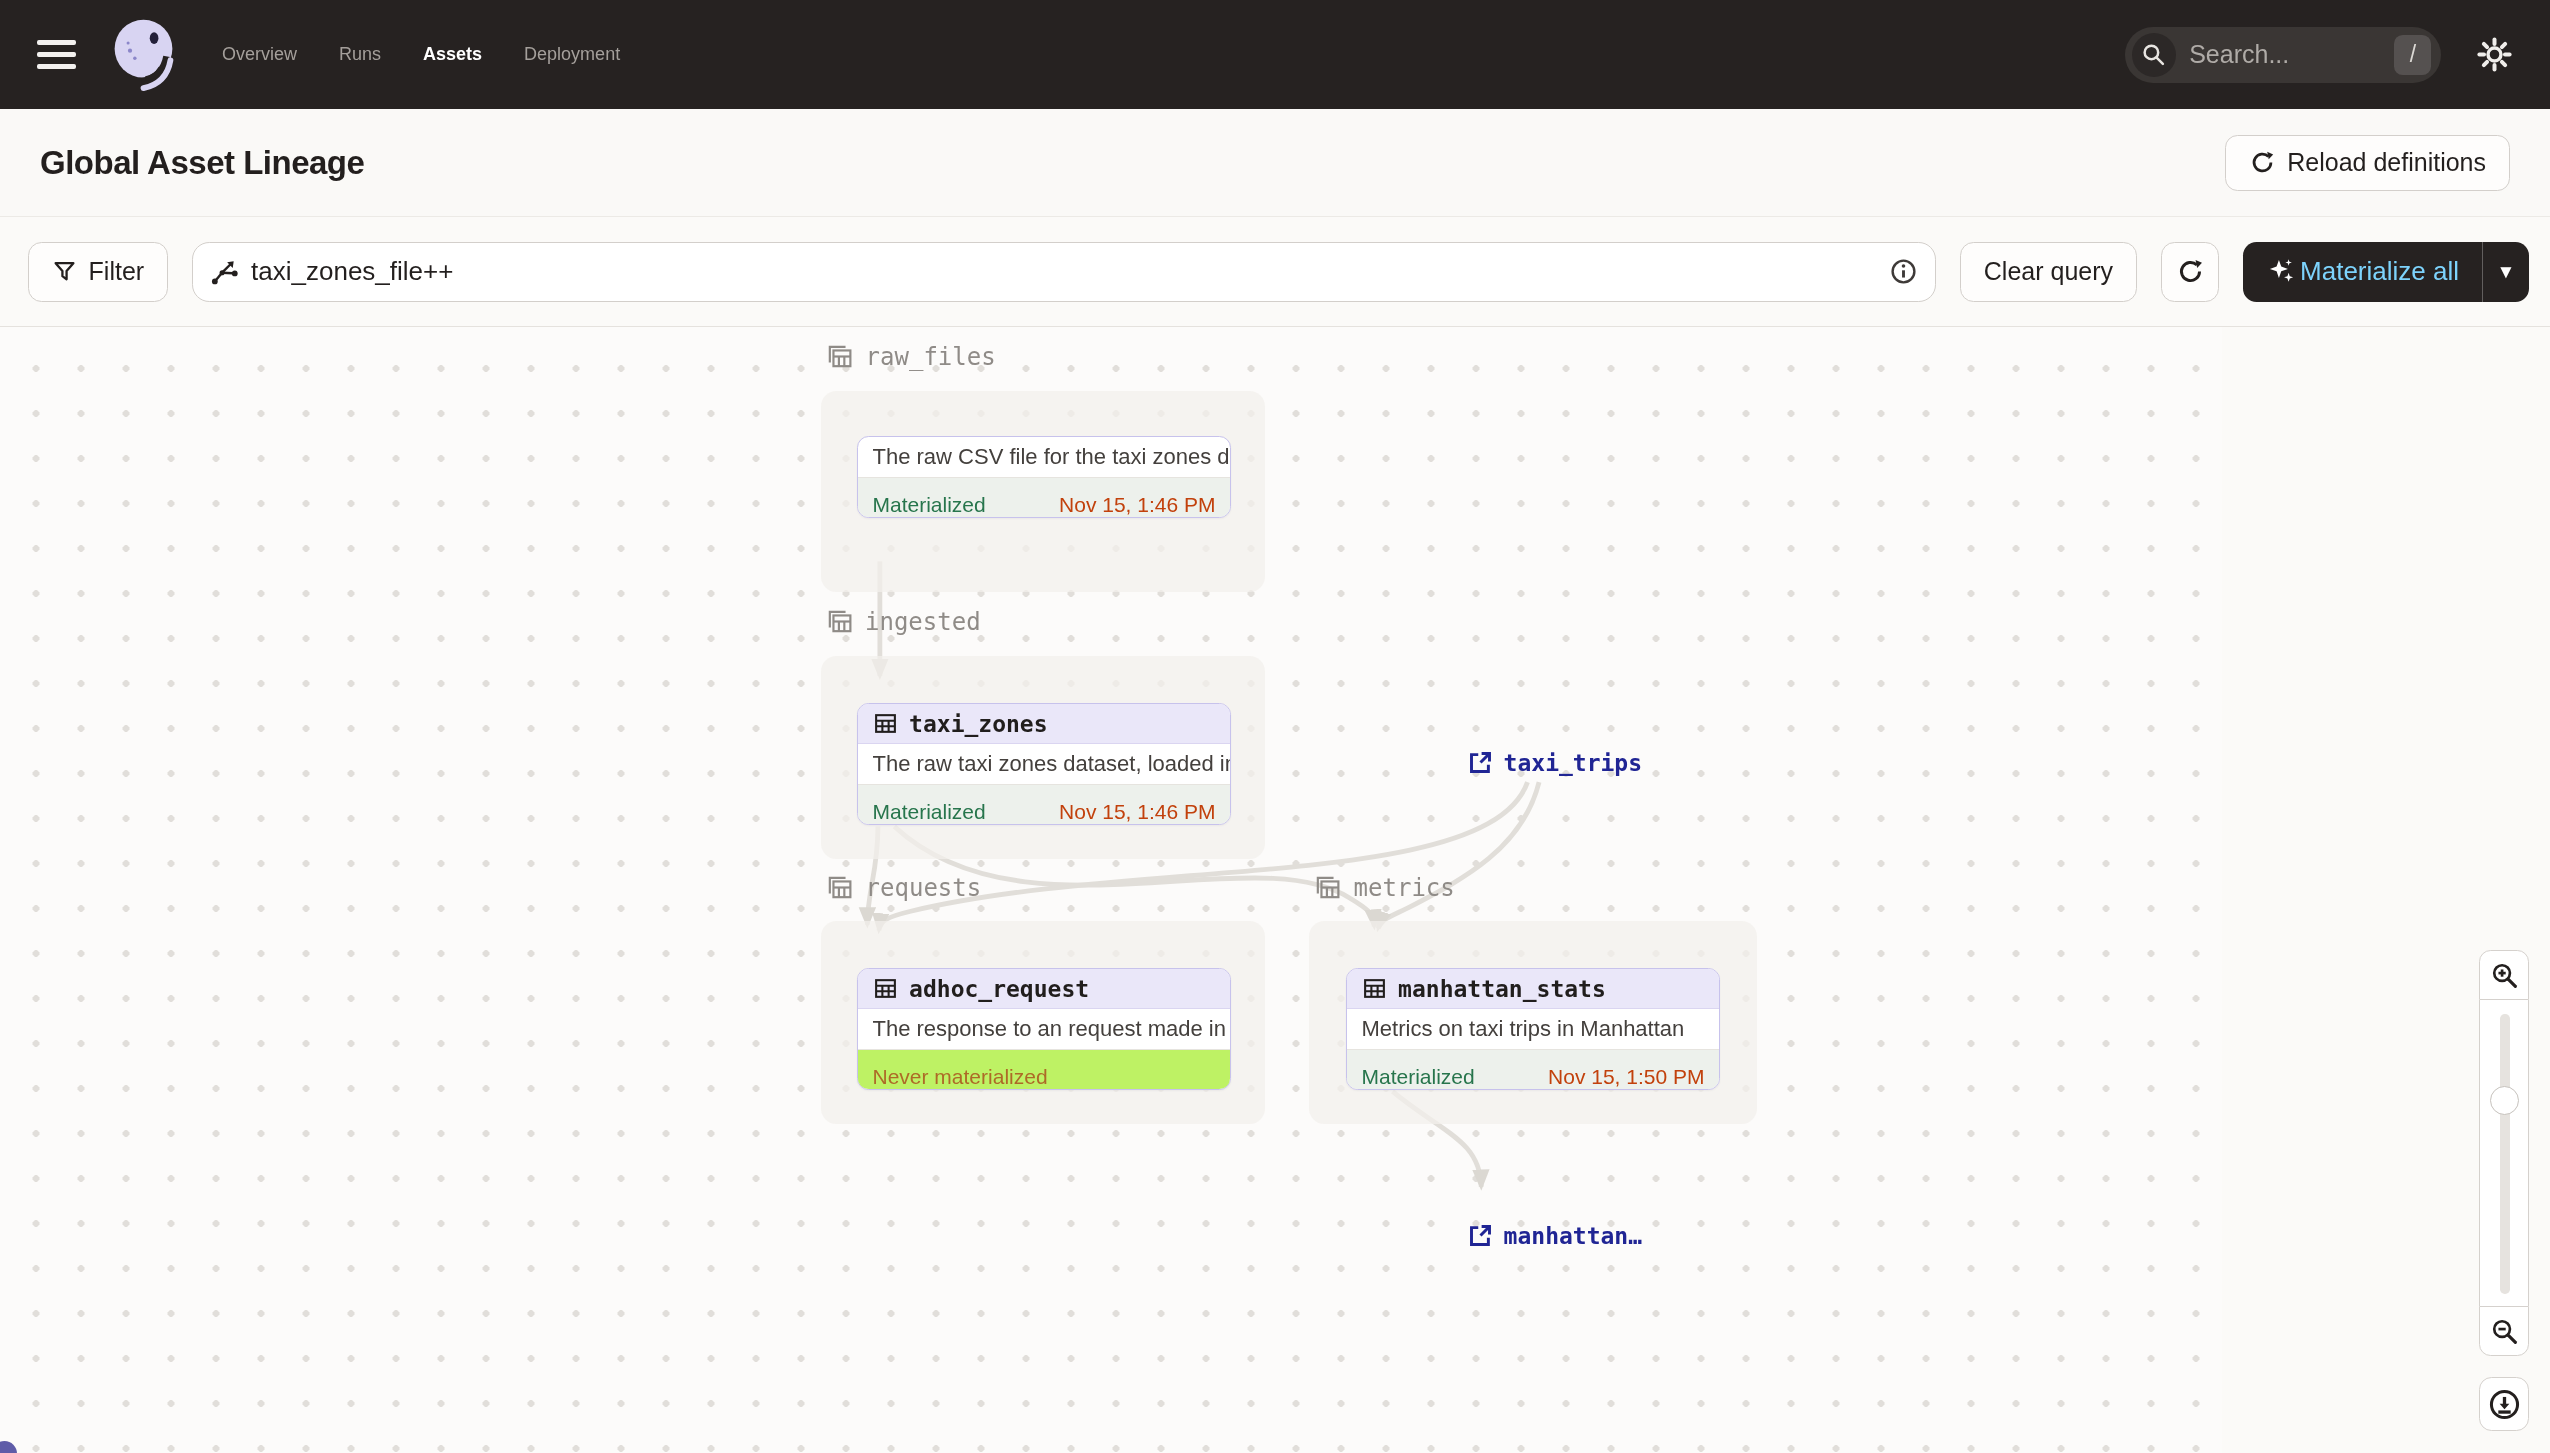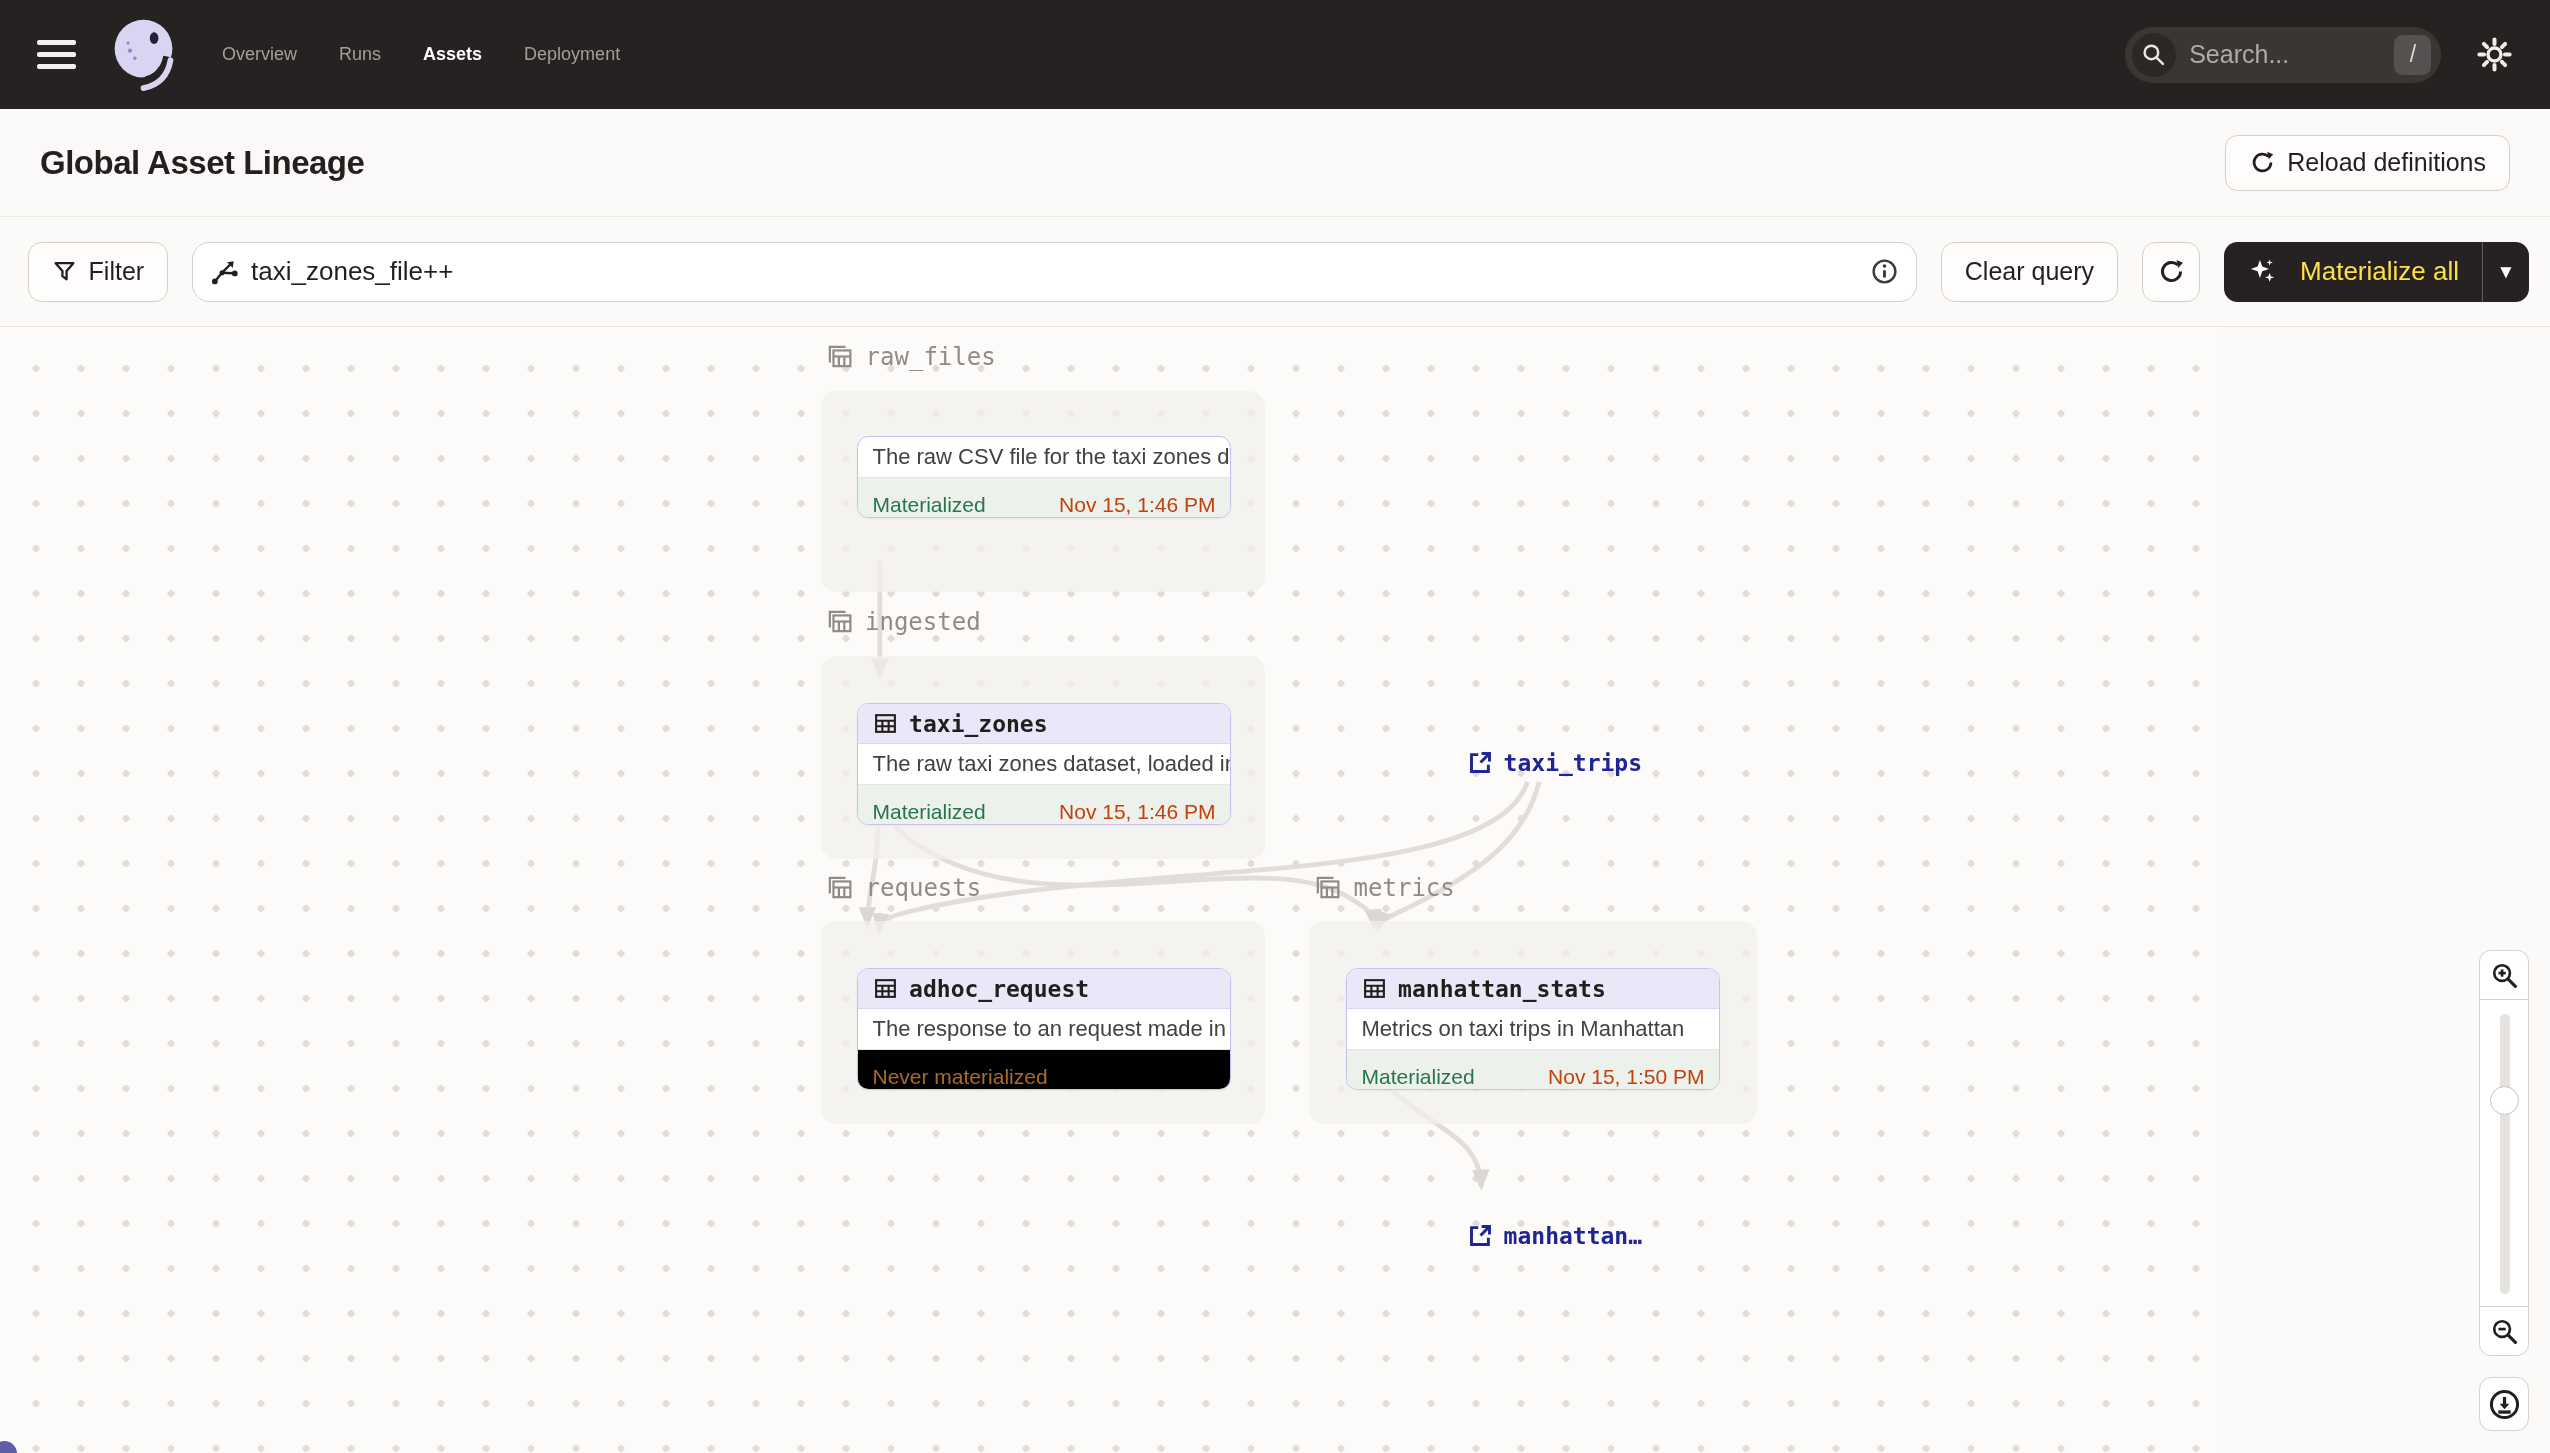--- a/index.html
+++ b/index.html
@@ -40,22 +40,22 @@
              background:#FBFAF8; border-bottom:1px solid #E5E2DE;
              display:flex; align-items:center; padding:0 21px 0 28px; gap:24px; }
   .tb-btn { height:60px; border:1px solid #D3CFCB; background:#FEFDFC; border-radius:13.5px;
             display:flex; align-items:center; justify-content:center; gap:11.6px; padding:0 23px;
             font-size:25px; color:#231F1E; cursor:pointer; white-space:nowrap; }
   #query-wrap { flex:1; height:60px; border:1px solid #D3CFCB; background:#FFFFFF;
                 border-radius:17.3px; display:flex; align-items:center; padding:0 17.3px; gap:11.6px; }
   #query-input { flex:1; border:none; outline:none; font-size:26px; color:#231F1E; background:transparent; }
   #materialize-split { height:60px; background:#262221; border-radius:13.5px; display:flex;
                        align-items:stretch; overflow:hidden; }
-  #materialize-main { display:flex; align-items:center; gap:22px; padding:0 23px;
-                      font-size:26px; color:#fde047; cursor:pointer; }
+  #materialize-main { display:flex; align-items:center; gap:3px; padding:0 23px;
+                      font-size:26px; color:#7dd3fc; cursor:pointer; }
   #materialize-divider { width:1px; background:rgba(255,255,255,0.28); }
   #materialize-caret { width:46px; display:flex; align-items:center; justify-content:center;
                        color:#FFFFFF; font-size:19px; cursor:pointer; }
 
   
   #canvas { position:absolute; left:0; top:327px; width:2222px; height:1127px;
             background-color:#FCFBFA;
             background-image:radial-gradient(circle, #E1DEDA 3.4px, transparent 3.5px);
             background-size:45px 45px; background-position:13.5px 19px; }
   #edges { position:absolute; left:0; top:0; width:2550px; height:1127px; }
@@ -68,21 +68,21 @@
                 background:#FFFFFF; overflow:hidden; cursor:pointer;
                 box-shadow:0 1px 1.9px rgba(40,36,80,0.05); }
   .an-header { height:40px; background:#EAE7F9; border-bottom:1px solid #DAD5F1;
                display:flex; align-items:center; gap:11.6px; padding:0 14.5px; }
   .an-name { font-family:"DejaVu Sans Mono", monospace; font-weight:bold; font-size:23px; color:#211E1D; }
   .an-desc { height:40px; display:flex; align-items:center; padding:0 14.5px;
              font-size:22px; color:#44403D; white-space:nowrap; overflow:hidden; }
   .an-footer { height:40px; border-top:1px solid #E6E4DF; display:flex; align-items:flex-end;
                justify-content:space-between; padding:0 14.5px; font-size:21px; }
   .an-footer.ok { background:#EDF1EC; }
-  .an-footer.never { background:#000000; }
+  .an-footer.never { background:#bef264; }
   .status-ok { color:#27754C; }
   .status-never { color:#AD6A27; }
   .an-time { color:#c2410c; }
 
   .ext-link { position:absolute; display:flex; align-items:center; gap:9.6px; cursor:pointer;
               font-family:"DejaVu Sans Mono", monospace; font-weight:bold; font-size:23px; color:#202594; }
 
   
   #zoom-panel { position:absolute; left:2479px; top:623px; width:50px; }
   .zp-btn { width:50px; height:50px; background:#FFFFFF; border:1px solid #D5D1CD;

